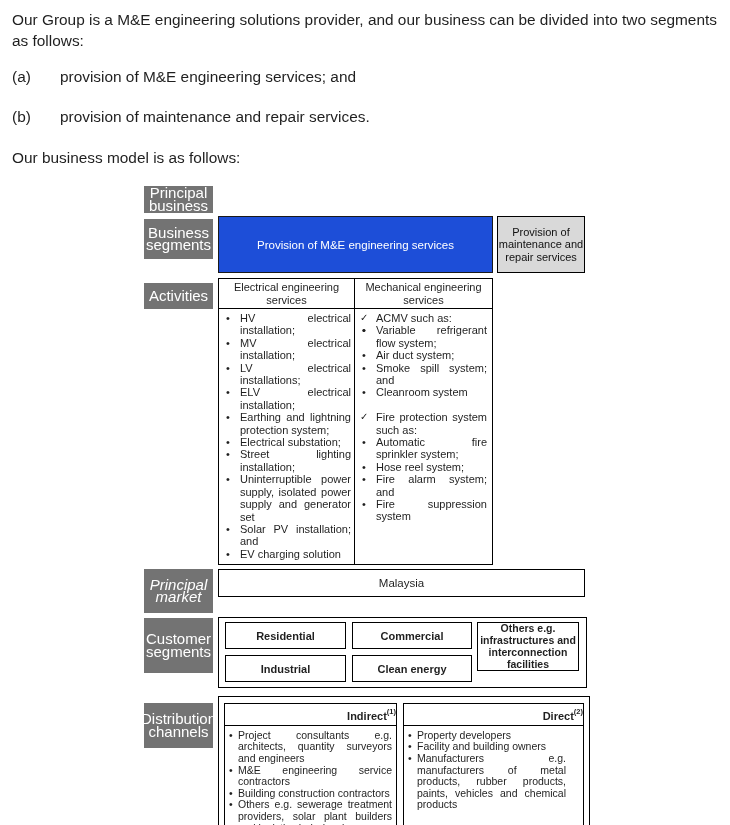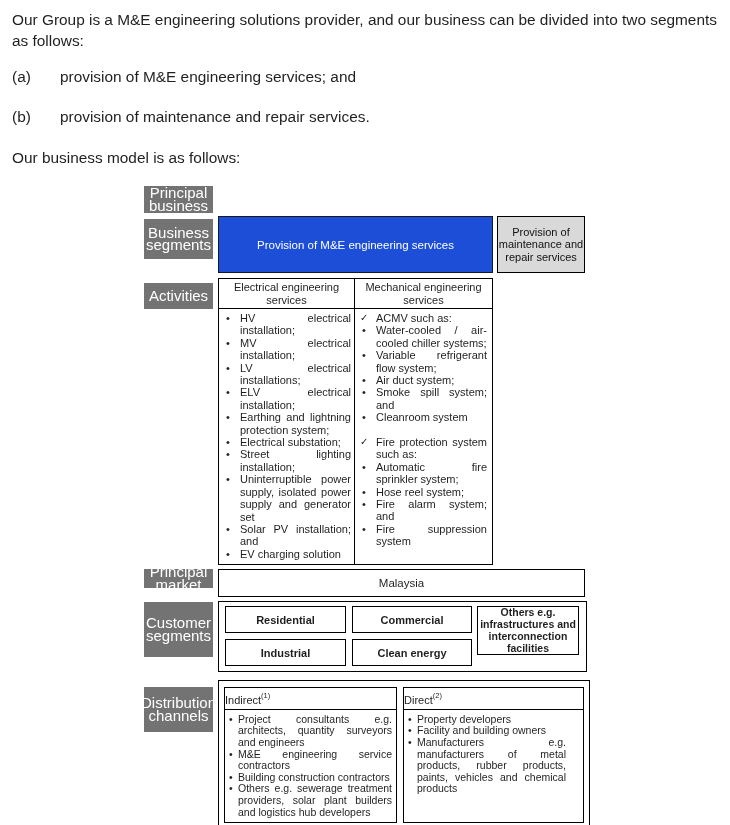--- a/index.html
+++ b/index.html
@@ -50,41 +50,41 @@
   .acthead{height:30px;border-bottom:1.5px solid #000;box-sizing:border-box;
     font-size:11px;line-height:13px;text-align:center;padding-top:2px;}
   .actbody{padding:3px 0 4px 0;font-size:11px;line-height:12.4px;}
   .act-item{position:relative;}
   .act-item .m{position:absolute;left:7px;top:0;}
   .act-item .m.check{left:5px;font-size:10px;}
   .act-item .t{margin-left:21px;width:111px;text-align:justify;}
   .group-gap{margin-top:12.4px;}
   
   .r4{margin-bottom:4px;}
-  .r4 .dlabel{height:19px;}
+  .r4 .dlabel{height:44px;font-style:italic;}
   .r4 .wbox{height:28px;}
   
   .r5{margin-bottom:8px;}
   .r5 .dlabel{height:55px;margin-top:1px;}
   .custbox{width:369px;border:1px solid #000;box-sizing:border-box;padding:4px 7px 16px 6px;
     display:flex;height:71px;background:#fff;}
   .cgrid{display:grid;grid-template-columns:121px 120px;gap:6px 6px;align-content:flex-start;}
   .cbox{height:27px;border:1.5px solid #000;box-sizing:border-box;background:#fff;
     display:flex;align-items:center;justify-content:center;font-weight:bold;font-size:11px;}
   .obox{width:102px;margin-left:5px;border:1.5px solid #000;box-sizing:border-box;background:#fff;
     display:flex;align-items:center;justify-content:center;text-align:center;
     font-weight:bold;font-size:10.5px;line-height:11.9px;padding:0 2px;}
   
   .r6 .dlabel{height:45px;margin-top:7px;}
   .distbox{width:372px;border:1px solid #000;box-sizing:border-box;padding:6px 5px;
     display:flex;gap:6px;background:#fff;align-items:stretch;}
   .dchan{border:1.5px solid #000;box-sizing:border-box;background:#fff;}
   .dchan.indirect{width:173px;}
   .dchan.direct{width:181px;}
-  .dchead{border-bottom:1.5px solid #000;text-align:left;font-weight:normal;
+  .dchead{border-bottom:1.5px solid #000;text-align:right;font-weight:bold;
     font-size:11px;padding:4px 0 3px 0;}
   .dchead sup{font-size:7.5px;position:relative;top:-1px;}
   .dclist{padding:4px 0 4px 0;font-size:10.5px;line-height:11.6px;}
   .dc-item{position:relative;}
   .dc-item .m{position:absolute;left:4px;top:0;}
   .indirect .t{margin-left:13px;width:154px;text-align:justify;}
   .direct .t{margin-left:13px;width:149px;text-align:justify;}
 </style>
 </head>
 <body>
@@ -171,21 +171,20 @@
           </div>
           <div class="actcol right">
             <div class="acthead">Mechanical engineering services</div>
             <div class="actbody">
               <div class="act-item">
                   <span class="m check">✓</span>
                   <div class="t">ACMV such as:</div>
                 </div>
               <div class="act-item">
                   <span class="m">•</span>
-                  <div class="t">Water-cooled / air-cooled chiller systems;</div>
                 </div>
               <div class="act-item">
                   <span class="m">•</span>
                   <div class="t">Variable refrigerant flow system;</div>
                 </div>
               <div class="act-item">
                   <span class="m">•</span>
                   <div class="t">Air duct system;</div>
                 </div>
               <div class="act-item">

